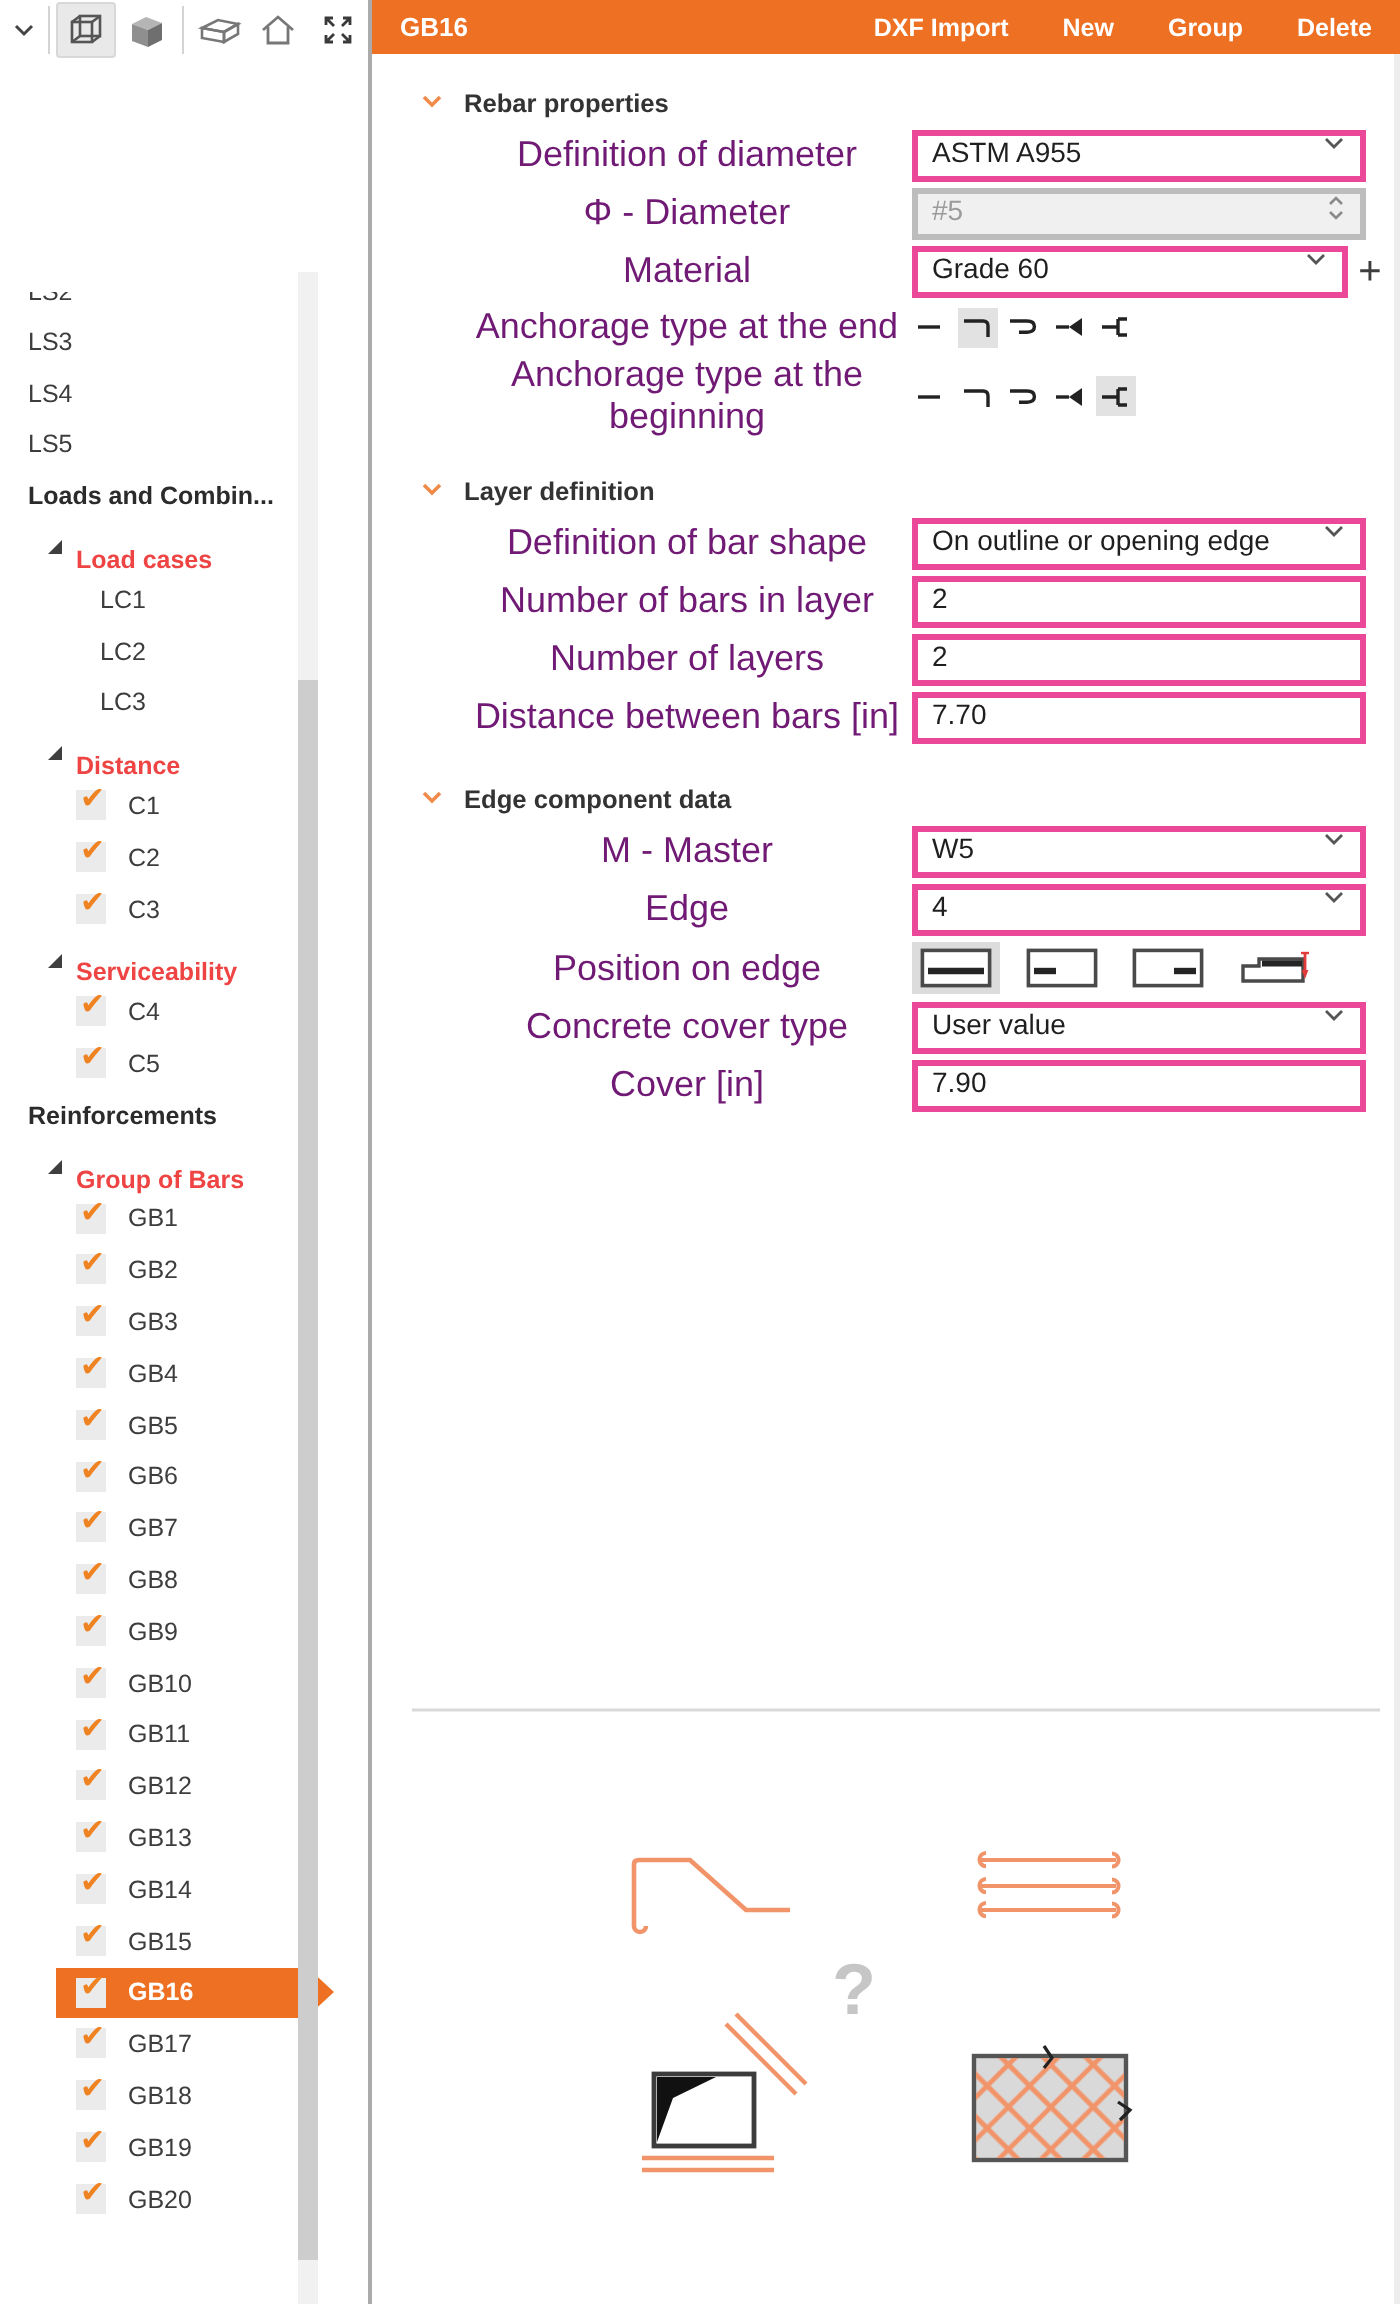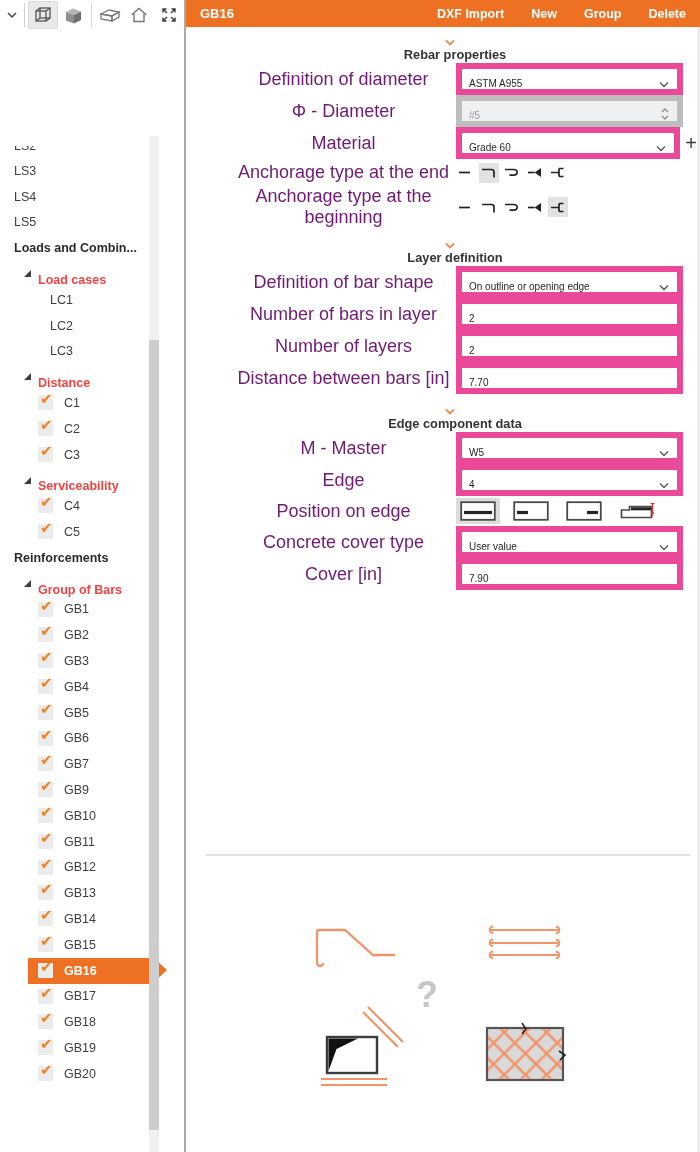--- a/index.html
+++ b/index.html
@@ -38,28 +38,28 @@
   
   .main{position:absolute;left:186px;top:0;width:514px;height:1152px;background:#fff;}
   .main-edge{position:absolute;right:0;top:27px;bottom:0;width:3px;background:#ededed;}
   .main-header{height:27px;background:#ED7023;color:#fff;display:flex;align-items:center;padding:0 14px;font-size:13px;font-weight:700;}
   .actions{margin-left:auto;display:flex;gap:27px;}
   .action{font-size:12.5px;font-weight:700;cursor:pointer;}
 
   .content{padding-top:12px;}
   .section{margin-top:14px;}
   .section:first-child{margin-top:0;}
-  .sec-h{display:flex;align-items:center;height:24px;padding-left:24px;font-size:12.8px;font-weight:700;color:#333;flex-direction:column;}
+  .sec-h{display:flex;align-items:center;height:24px;padding-left:24px;font-size:12.8px;font-weight:700;color:#333;}
   .sec-h svg{margin-right:10px;}
   .row{display:flex;align-items:center;min-height:29px;padding-left:45px;padding-right:17px;}
   .row.thin{min-height:27px;}
   .lbl{flex:0 0 225px;font-size:18px;color:#701a75;text-align:center;}
   .ctl{flex:1;display:flex;align-items:center;}
-  .select,.input,.stepper{height:20px;border:6px solid #ec4899;background:#fff;display:flex;align-items:flex-end;
-        padding:0 7px;font-size:10px;color:#1f1f1f;flex:1;}
+  .select,.input,.stepper{height:20px;border:3px solid #ec4899;background:#fff;display:flex;align-items:flex-start;
+        padding:0 7px;font-size:14px;color:#1f1f1f;flex:1;}
   .select svg{margin-left:auto;flex:0 0 auto;}
   .stepper{background:#f0f0f0;border-color:#bdbdbd;color:#9b9b9b;}
   .stepper svg{margin-left:auto;}
   .mat{flex:0 0 198px;}
   .plus{margin-left:auto;font-size:20px;color:#3d3d3d;width:22px;text-align:center;line-height:20px;cursor:pointer;font-weight:400;}
   .icons{display:flex;align-items:center;gap:3px;}
   .aicon{width:20px;height:20px;display:flex;align-items:center;justify-content:center;cursor:pointer;}
   .aicon.on{background:#e2e2e2;}
   .picons{display:flex;align-items:center;gap:9px;}
   .picon{width:44px;height:26px;display:flex;align-items:center;justify-content:center;cursor:pointer;}
@@ -204,20 +204,24 @@
         <span class="cb checked"></span>
         <span class="tlabel">GB5</span>
       </div>
       <div class="titem k-check">
         <span class="cb checked"></span>
         <span class="tlabel">GB6</span>
       </div>
       <div class="titem k-check">
         <span class="cb checked"></span>
         <span class="tlabel">GB7</span>
+      </div>
+      <div class="titem k-check">
+        <span class="cb checked"></span>
+        <span class="tlabel">GB8</span>
       </div>
       <div class="titem k-check">
         <span class="cb checked"></span>
         <span class="tlabel">GB9</span>
       </div>
       <div class="titem k-check">
         <span class="cb checked"></span>
         <span class="tlabel">GB10</span>
       </div>
       <div class="titem k-check">

